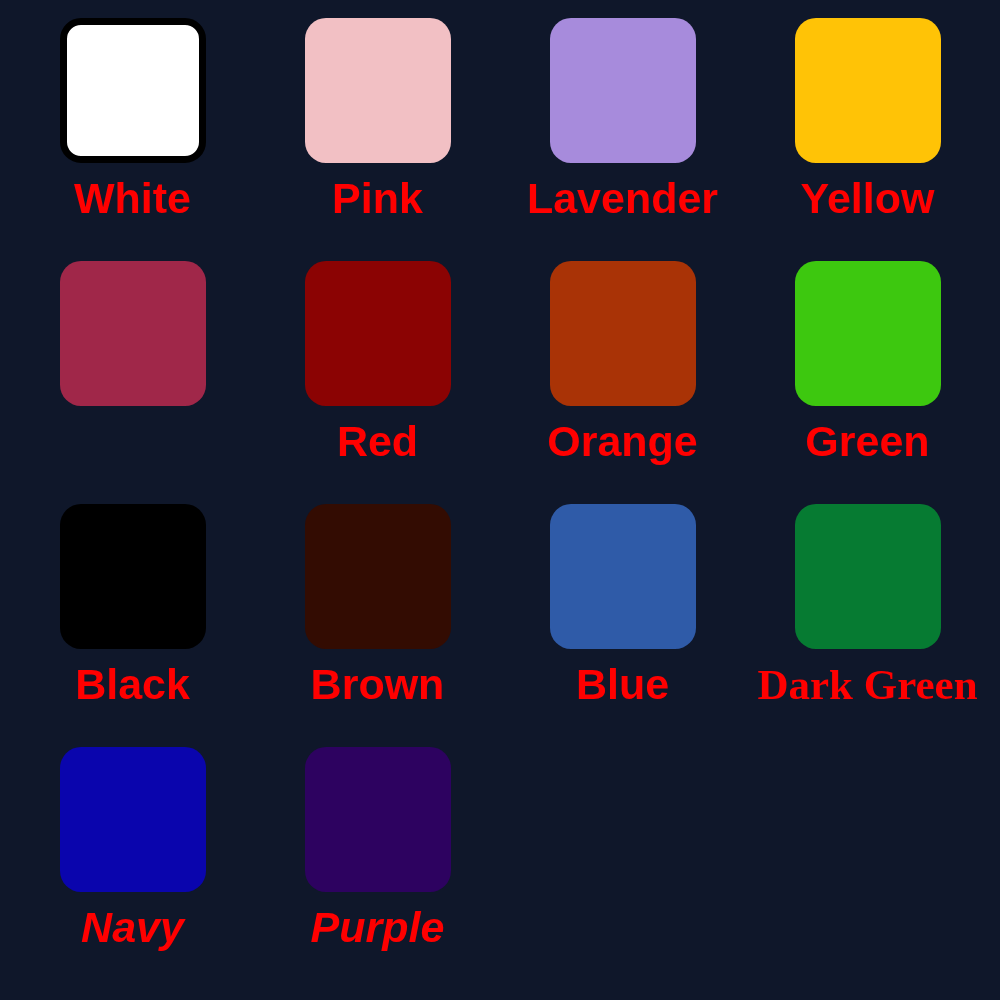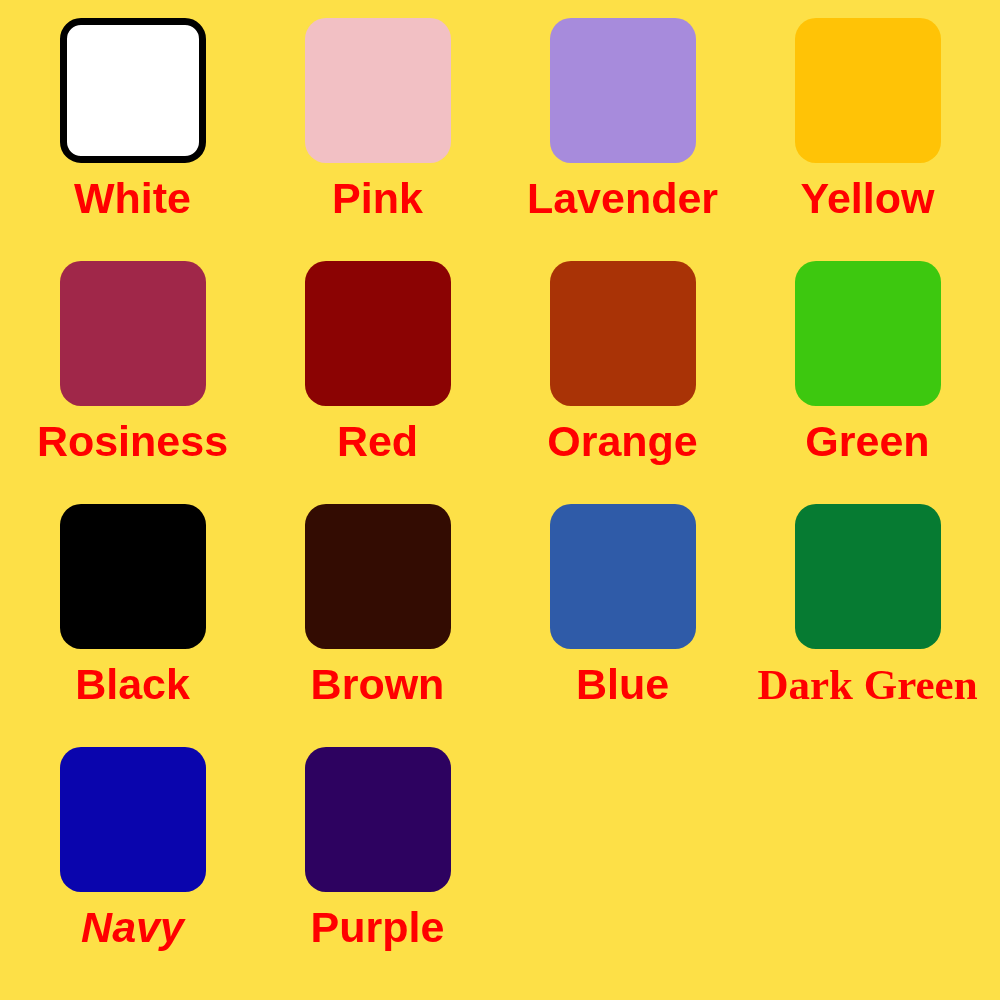--- a/index.html
+++ b/index.html
@@ -51,40 +51,39 @@
     font-size: 43px;
     line-height: 1.0;
     color: #FF0000;
     text-align: center;
     white-space: nowrap;
   }
 </style>
 </head>
 <body>
 
-<div id="palette-grid" style="background: #fde047;">
+<div id="palette-grid" style="background: #0f172a;">
     <div class="swatch-cell">
       <div class="swatch-chip outlined" style="background: rgb(255, 255, 255); border-color: rgb(0, 0, 0);"></div>
       <div class="swatch-label" style="color: rgb(255, 0, 0);">White</div>
     </div>
     <div class="swatch-cell">
       <div class="swatch-chip" style="background: rgb(242, 192, 196);"></div>
       <div class="swatch-label" style="color: rgb(255, 0, 0);">Pink</div>
     </div>
     <div class="swatch-cell">
       <div class="swatch-chip" style="background: rgb(167, 139, 220);"></div>
       <div class="swatch-label" style="color: rgb(255, 0, 0);">Lavender</div>
     </div>
     <div class="swatch-cell">
       <div class="swatch-chip" style="background: rgb(255, 195, 6);"></div>
       <div class="swatch-label" style="color: rgb(255, 0, 0);">Yellow</div>
     </div>
     <div class="swatch-cell">
       <div class="swatch-chip" style="background: rgb(160, 39, 73);"></div>
-      <div class="swatch-label" style="color: rgb(255, 0, 0);">Rosiness</div>
     </div>
     <div class="swatch-cell">
       <div class="swatch-chip" style="background: rgb(139, 3, 3);"></div>
       <div class="swatch-label" style="color: rgb(255, 0, 0);">Red</div>
     </div>
     <div class="swatch-cell">
       <div class="swatch-chip" style="background: rgb(169, 51, 6);"></div>
       <div class="swatch-label" style="color: rgb(255, 0, 0); text-align: center;">Orange</div>
     </div>
     <div class="swatch-cell">
@@ -106,15 +105,15 @@
     <div class="swatch-cell">
       <div class="swatch-chip" style="background: rgb(6, 123, 50);"></div>
       <div class="swatch-label" style="color: rgb(255, 0, 0); font-family: Liberation Serif, serif;">Dark Green</div>
     </div>
     <div class="swatch-cell">
       <div class="swatch-chip" style="background: rgb(10, 5, 173);"></div>
       <div class="swatch-label" style="color: rgb(255, 0, 0); font-style: italic;">Navy</div>
     </div>
     <div class="swatch-cell">
       <div class="swatch-chip" style="background: rgb(45, 2, 96);"></div>
-      <div class="swatch-label" style="color: rgb(255, 0, 0);">Purple</div>
+      <div class="swatch-label" style="color: rgb(255, 0, 0); font-style: italic;">Purple</div>
     </div>
   </div>
 
 </body></html>

